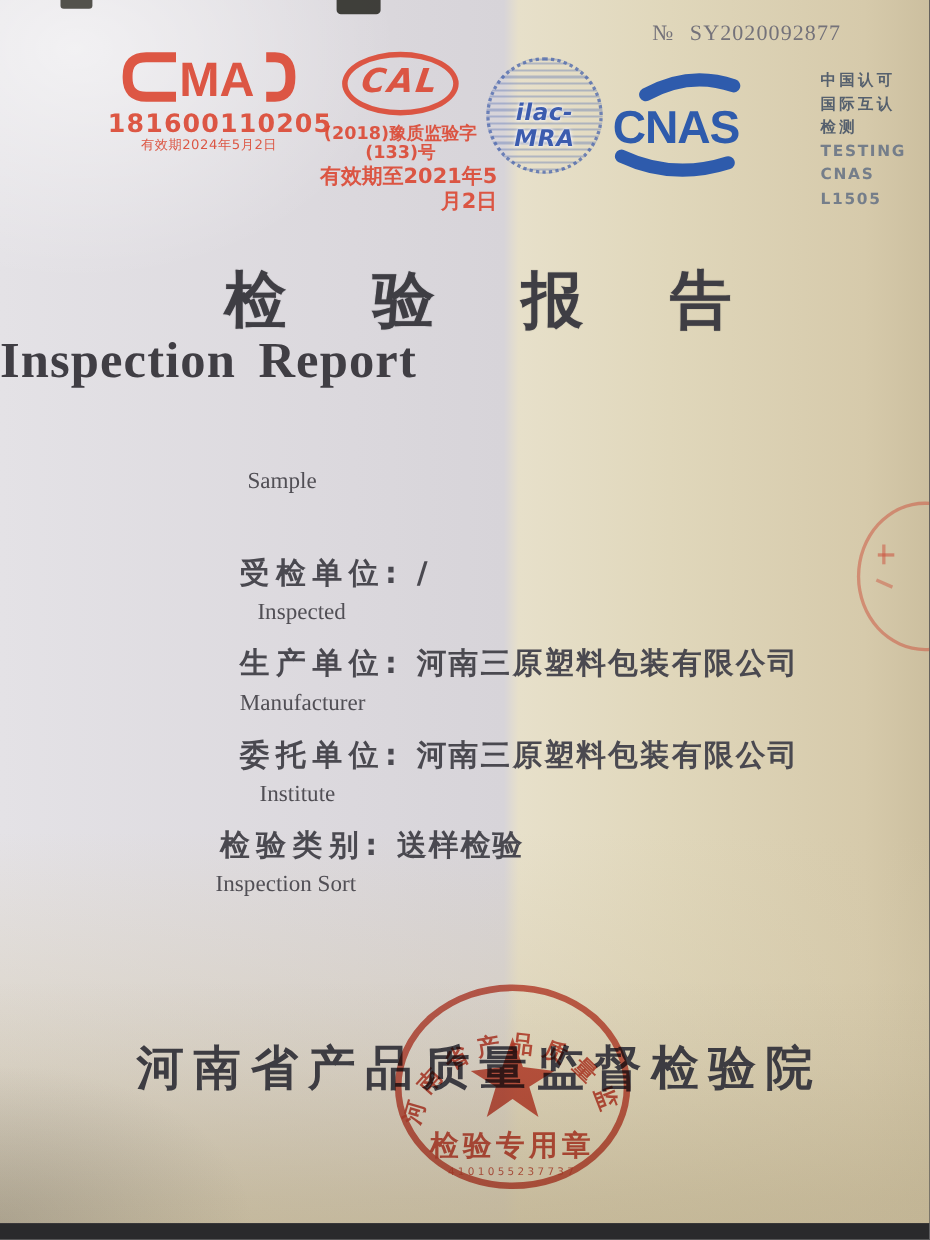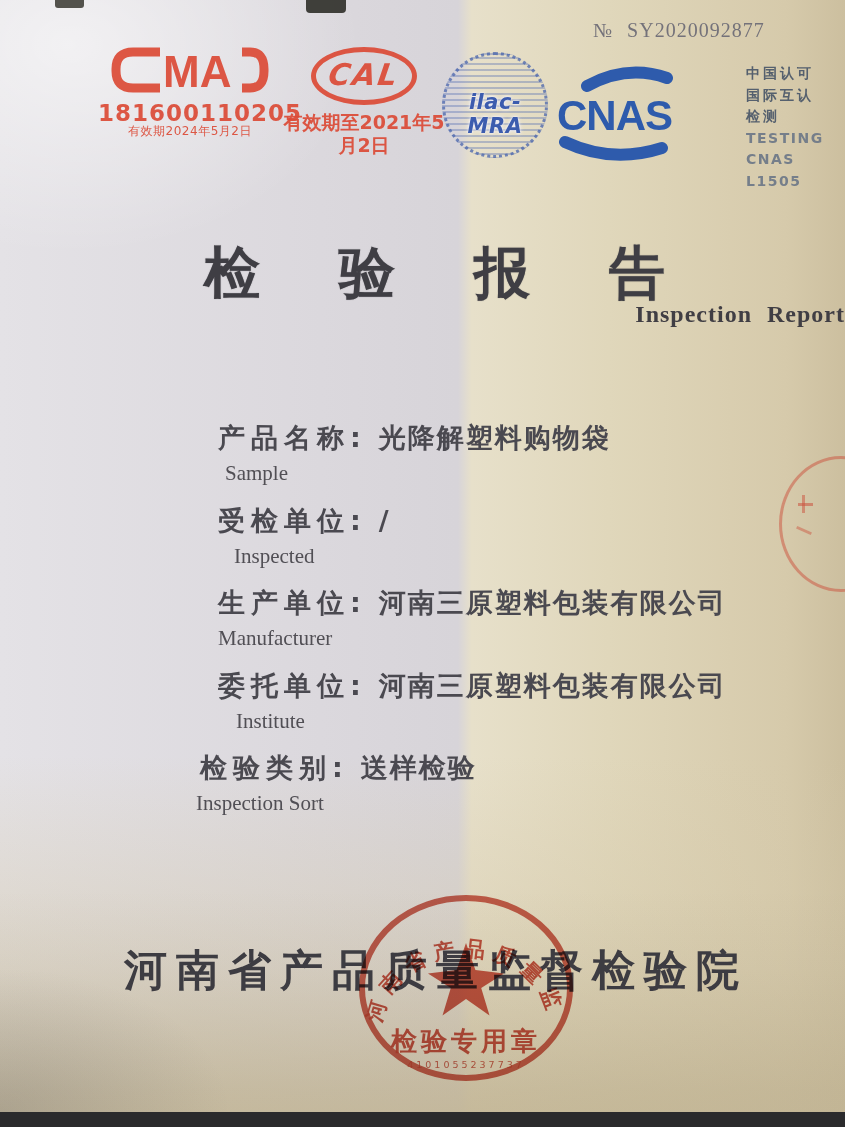--- a/index.html
+++ b/index.html
@@ -21,40 +21,40 @@
   .mark-b{left:306px;top:0;width:40px;height:13px;background:#2e2d28;opacity:.9;border-radius:0 0 4px 4px;}
 
   
   .report-no{left:593px;top:19px;color:#74727a;font-size:20px;letter-spacing:1px;}
   .report-no .sym{margin-right:14px;}
   .cma{left:98px;top:45px;width:184px;text-align:center;opacity:.93;}
   .cma .lic{font-size:23px;font-weight:700;color:#dc4c38;letter-spacing:1px;line-height:1.05;margin-top:2px;}
   .cma .val{font-size:12px;font-weight:400;color:#dc4c38;letter-spacing:0.5px;line-height:1.1;}
   .cal{left:276px;top:45px;width:176px;text-align:center;opacity:.93;}
   .cal .cert{font-size:16px;font-weight:700;color:#dc4c38;line-height:1.15;margin-top:1px;}
-  .cal .val{font-size:19px;font-weight:700;color:#dc4c38;line-height:1.2;}
+  .cal .val{font-size:19px;font-weight:700;color:#dc4c38;line-height:1.2;text-align:right;}
   .cal-oval{position:relative;display:inline-block;width:110px;height:62px;}
   .cal-oval .ring{position:absolute;inset:2px;border:5px solid #dc4c38;border-radius:50%;}
   .cal-oval .ltr{position:absolute;left:0;right:0;top:12px;font-size:30px;font-weight:800;color:#dc4c38;font-style:italic;transform:skewX(-8deg);letter-spacing:2px;}
 
   .ilac{left:442px;top:52px;width:106px;height:106px;}
   .ilac-circle{position:absolute;inset:0;border-radius:50%;border:3px dotted rgba(72,100,172,.75);
     background:repeating-linear-gradient(0deg, rgba(74,102,176,.35) 0 2px, rgba(74,102,176,0) 2px 6px);}
   .ilac-text{position:absolute;left:0;right:0;top:38px;text-align:center;font-size:21px;font-weight:800;font-style:italic;
     color:#3c5cae;text-shadow:0 0 4px #eef,0 0 2px #fff;letter-spacing:0.5px;}
 
   .cnas{left:557px;top:60px;width:238px;height:112px;}
   .cnas-lines{position:absolute;left:147px;top:3px;line-height:21.5px;font-size:14px;font-weight:700;margin-left:42px;}
   .cnas-lines .zh{color:#55606e;letter-spacing:3px;}
   .cnas-lines .gy{color:#757e8a;letter-spacing:1.5px;}
 
   
   .title-zh{left:204px;top:236px;font-size:56px;font-weight:700;color:#3f3e44;letter-spacing:79px;white-space:nowrap;
     text-shadow:0 0 1px rgba(63,62,68,.6);}
-  .title-en{left:0;right:0;top:301px;text-align:right;font-size:24px;font-weight:700;color:#403e44;letter-spacing:1px;word-spacing:8px;}
+  .title-en{left:0;right:0;top:301px;text-align:left;font-size:46px;font-weight:700;color:#403e44;letter-spacing:1px;word-spacing:8px;}
 
   
   .field{white-space:nowrap;}
   .field .zh{font-size:27px;font-weight:600;color:#4a4950;letter-spacing:6px;}
   .field .value{font-size:27px;font-weight:600;color:#4a4950;letter-spacing:2px;margin-left:12px;}
   .field .en{font-size:21px;color:#514f55;margin-top:5px;font-family:"Liberation Serif","DejaVu Serif",serif;}
 
   
   .inst-zh{left:124px;top:942px;font-size:43px;font-weight:700;color:#3d3c42;letter-spacing:9px;white-space:nowrap;}
   .inst-en{left:0;right:0;top:1000px;text-align:center;font-size:27px;font-weight:700;color:#434146;}
@@ -86,20 +86,21 @@
     </svg>
     <div class="lic">181600110205</div>
     <div class="val">有效期2024年5月2日</div>
   </div>
 
   <div class="abs cal">
     <span class="cal-oval">
       <span class="ring"></span>
       <span class="ltr">CAL</span>
     </span>
+    <div class="cert">(2018)豫质监验字(133)号</div>
     <div class="val">有效期至2021年5月2日</div>
   </div>
 
   <div class="abs ilac">
     <div class="ilac-circle"></div>
     <div class="ilac-text">ilac-MRA</div>
   </div>
 
   <div class="abs cnas">
     <svg width="140" height="108" viewBox="0 0 140 108">
@@ -113,21 +114,20 @@
       <div class="zh">检测</div>
       <div class="gy">TESTING</div>
       <div class="gy">CNAS L1505</div>
     </div>
   </div>
 
   <div class="abs title-zh">检验报告</div>
   <div class="abs title-en serif">Inspection Report</div>
 
   <div class="abs field" style="top:420px;left:218px;">
-    <div><span class="zh">产品名称:</span><span class="value">光降解塑料购物袋</span></div>
     <div class="en" style="margin-left:7px;">Sample</div>
   </div>
 
   <div class="abs field" style="top:503px;left:218px;">
     <div><span class="zh">受检单位:</span><span class="value">/</span></div>
     <div class="en" style="margin-left:16px;">Inspected</div>
   </div>
 
   <div class="abs field" style="top:585px;left:218px;">
     <div><span class="zh">生产单位:</span><span class="value">河南三原塑料包装有限公司</span></div>

